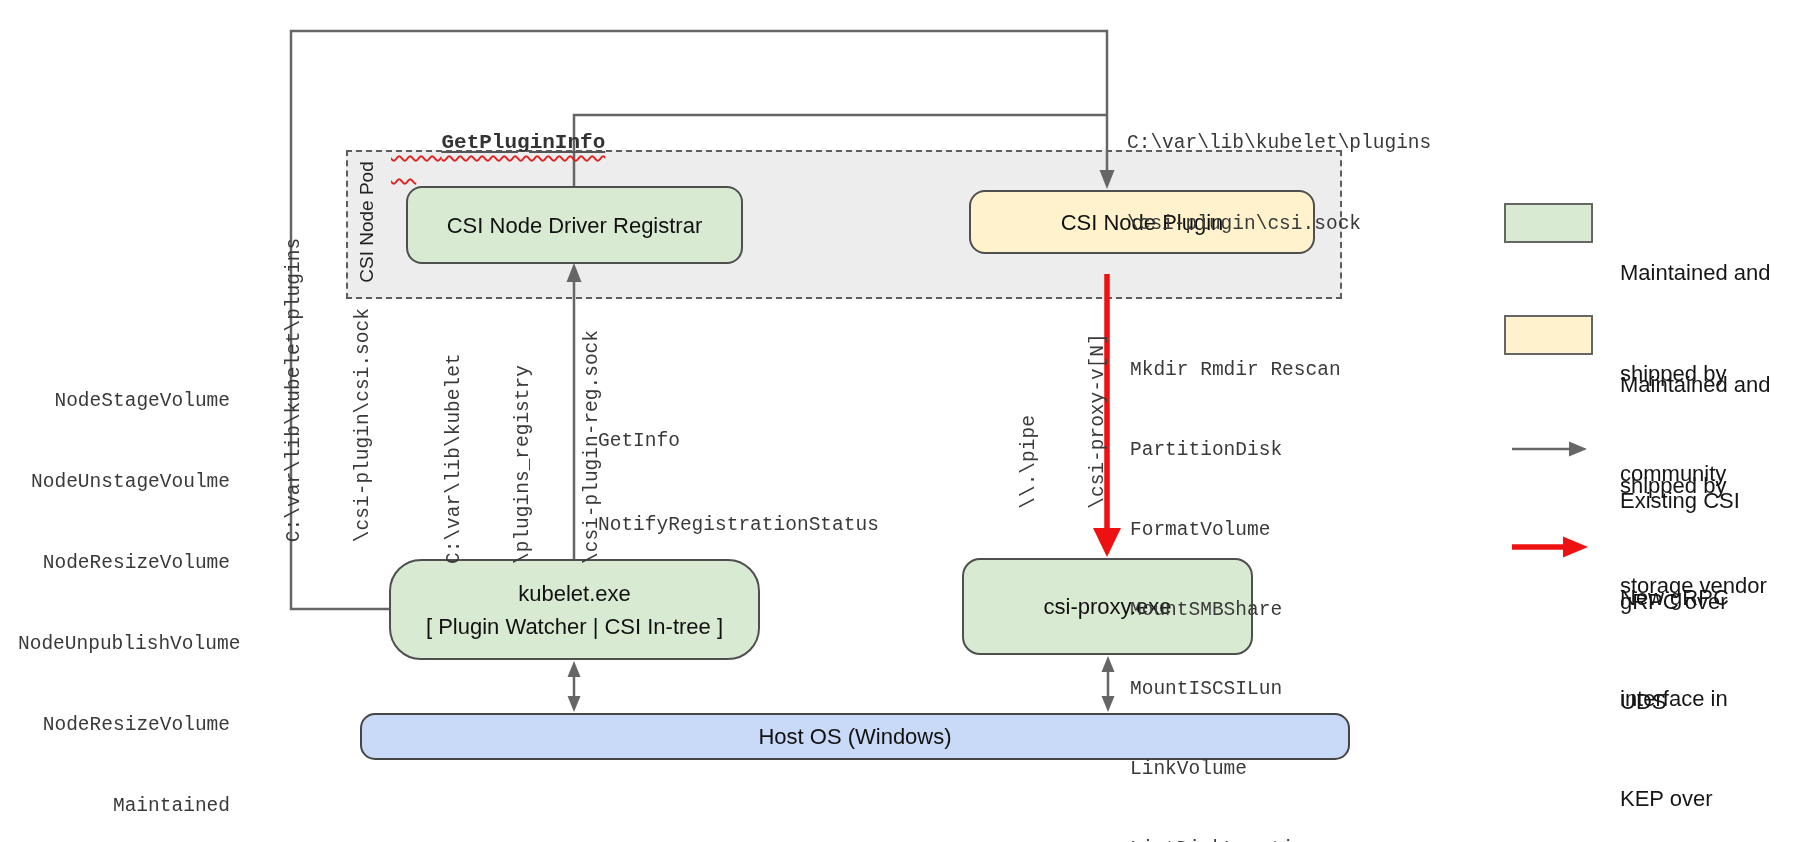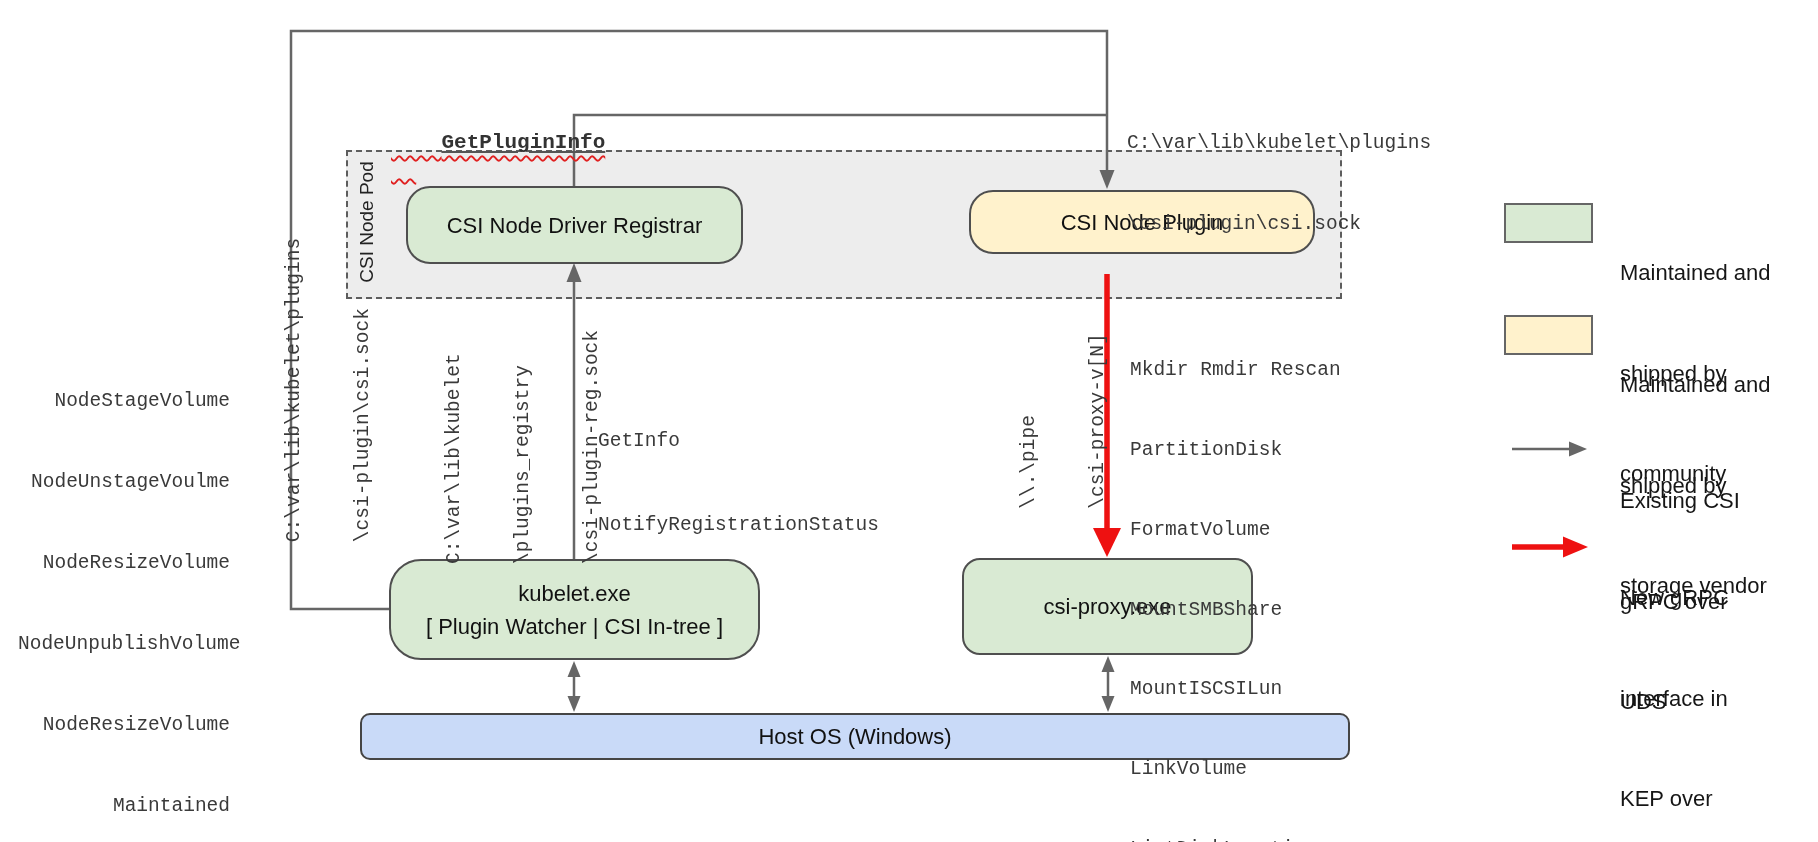--- a/index.html
+++ b/index.html
@@ -11,27 +11,27 @@
 
   
   .pod {
     position:absolute; z-index:1; background:#ededed;
     border:2.5px dashed #5d5d5d;
   }
 
   
   .node {
     position:absolute; z-index:3; box-sizing:border-box;
-    border:2.5px solid #4f4f4f; border-radius:24px;
+    border:2.5px solid #4f4f4f; border-radius:16px;
     display:flex; flex-direction:column; align-items:center; justify-content:center;
     font-size:22px; line-height:33px; color:#111; text-align:center;
   }
   .green  { background:#d9ead3; }
   .yellow { background:#fff2cc; }
-  .blue   { background:#c9daf8; border-color:#454545; border-radius:10px; }
+  .blue   { background:#c9daf8; border-color:#454545; border-radius:15px; }
 
   
   .mono {
     position:absolute; z-index:4; font-family:"Liberation Mono", monospace;
     font-size:19.5px; line-height:27px; color:#3a3a3a; white-space:pre;
   }
   .right-align { text-align:right; }
 
   
   .vlabel {

